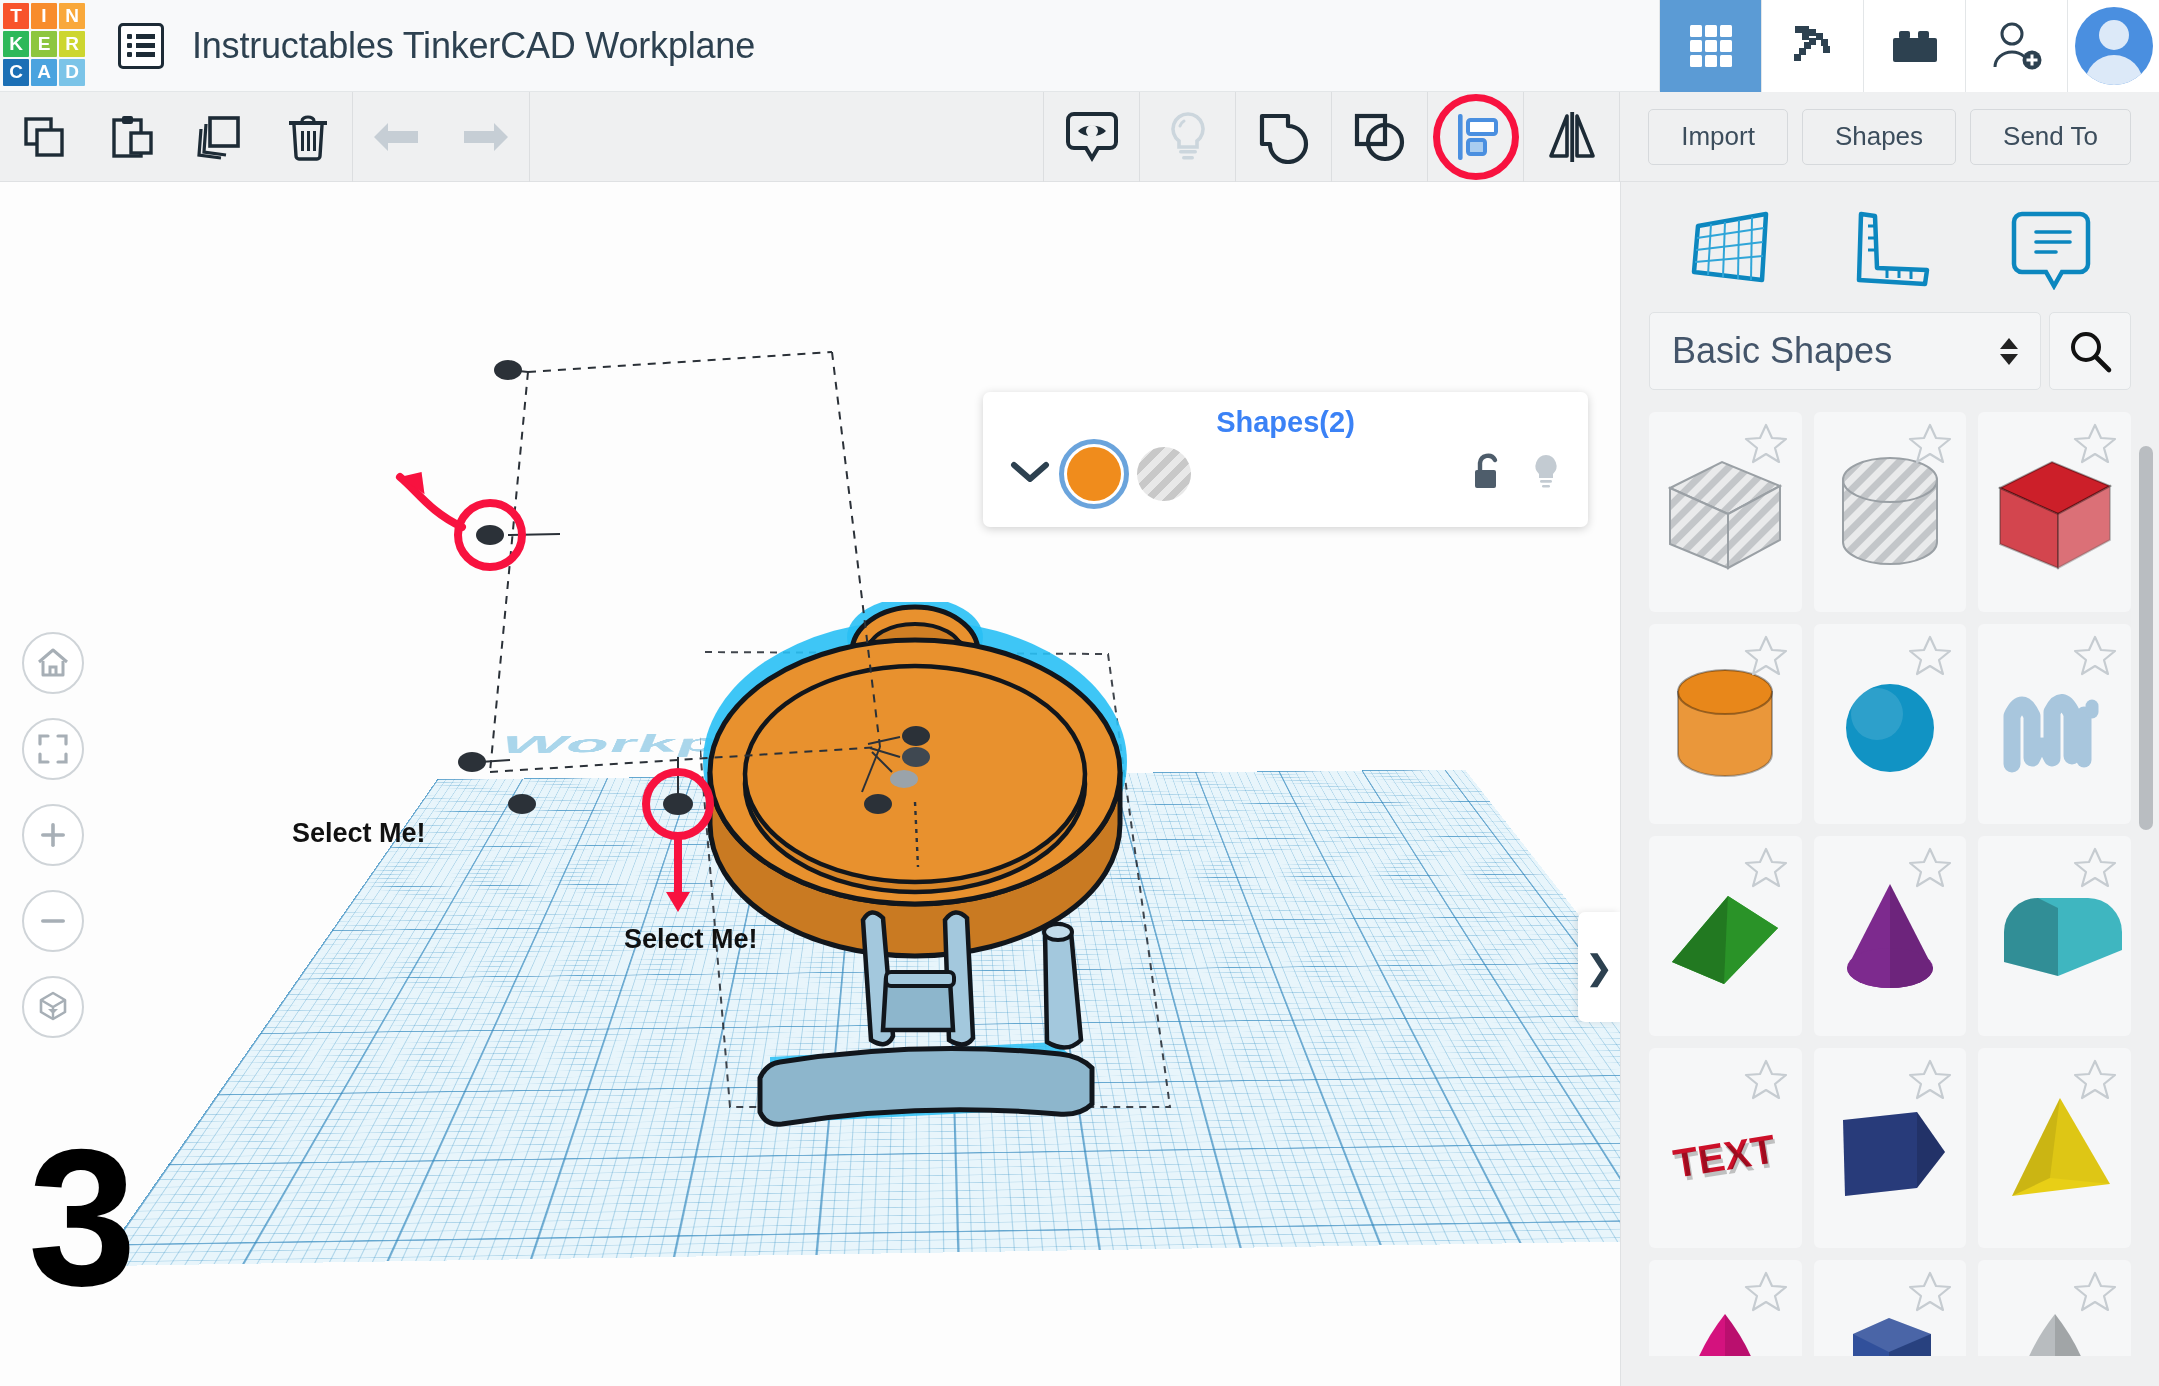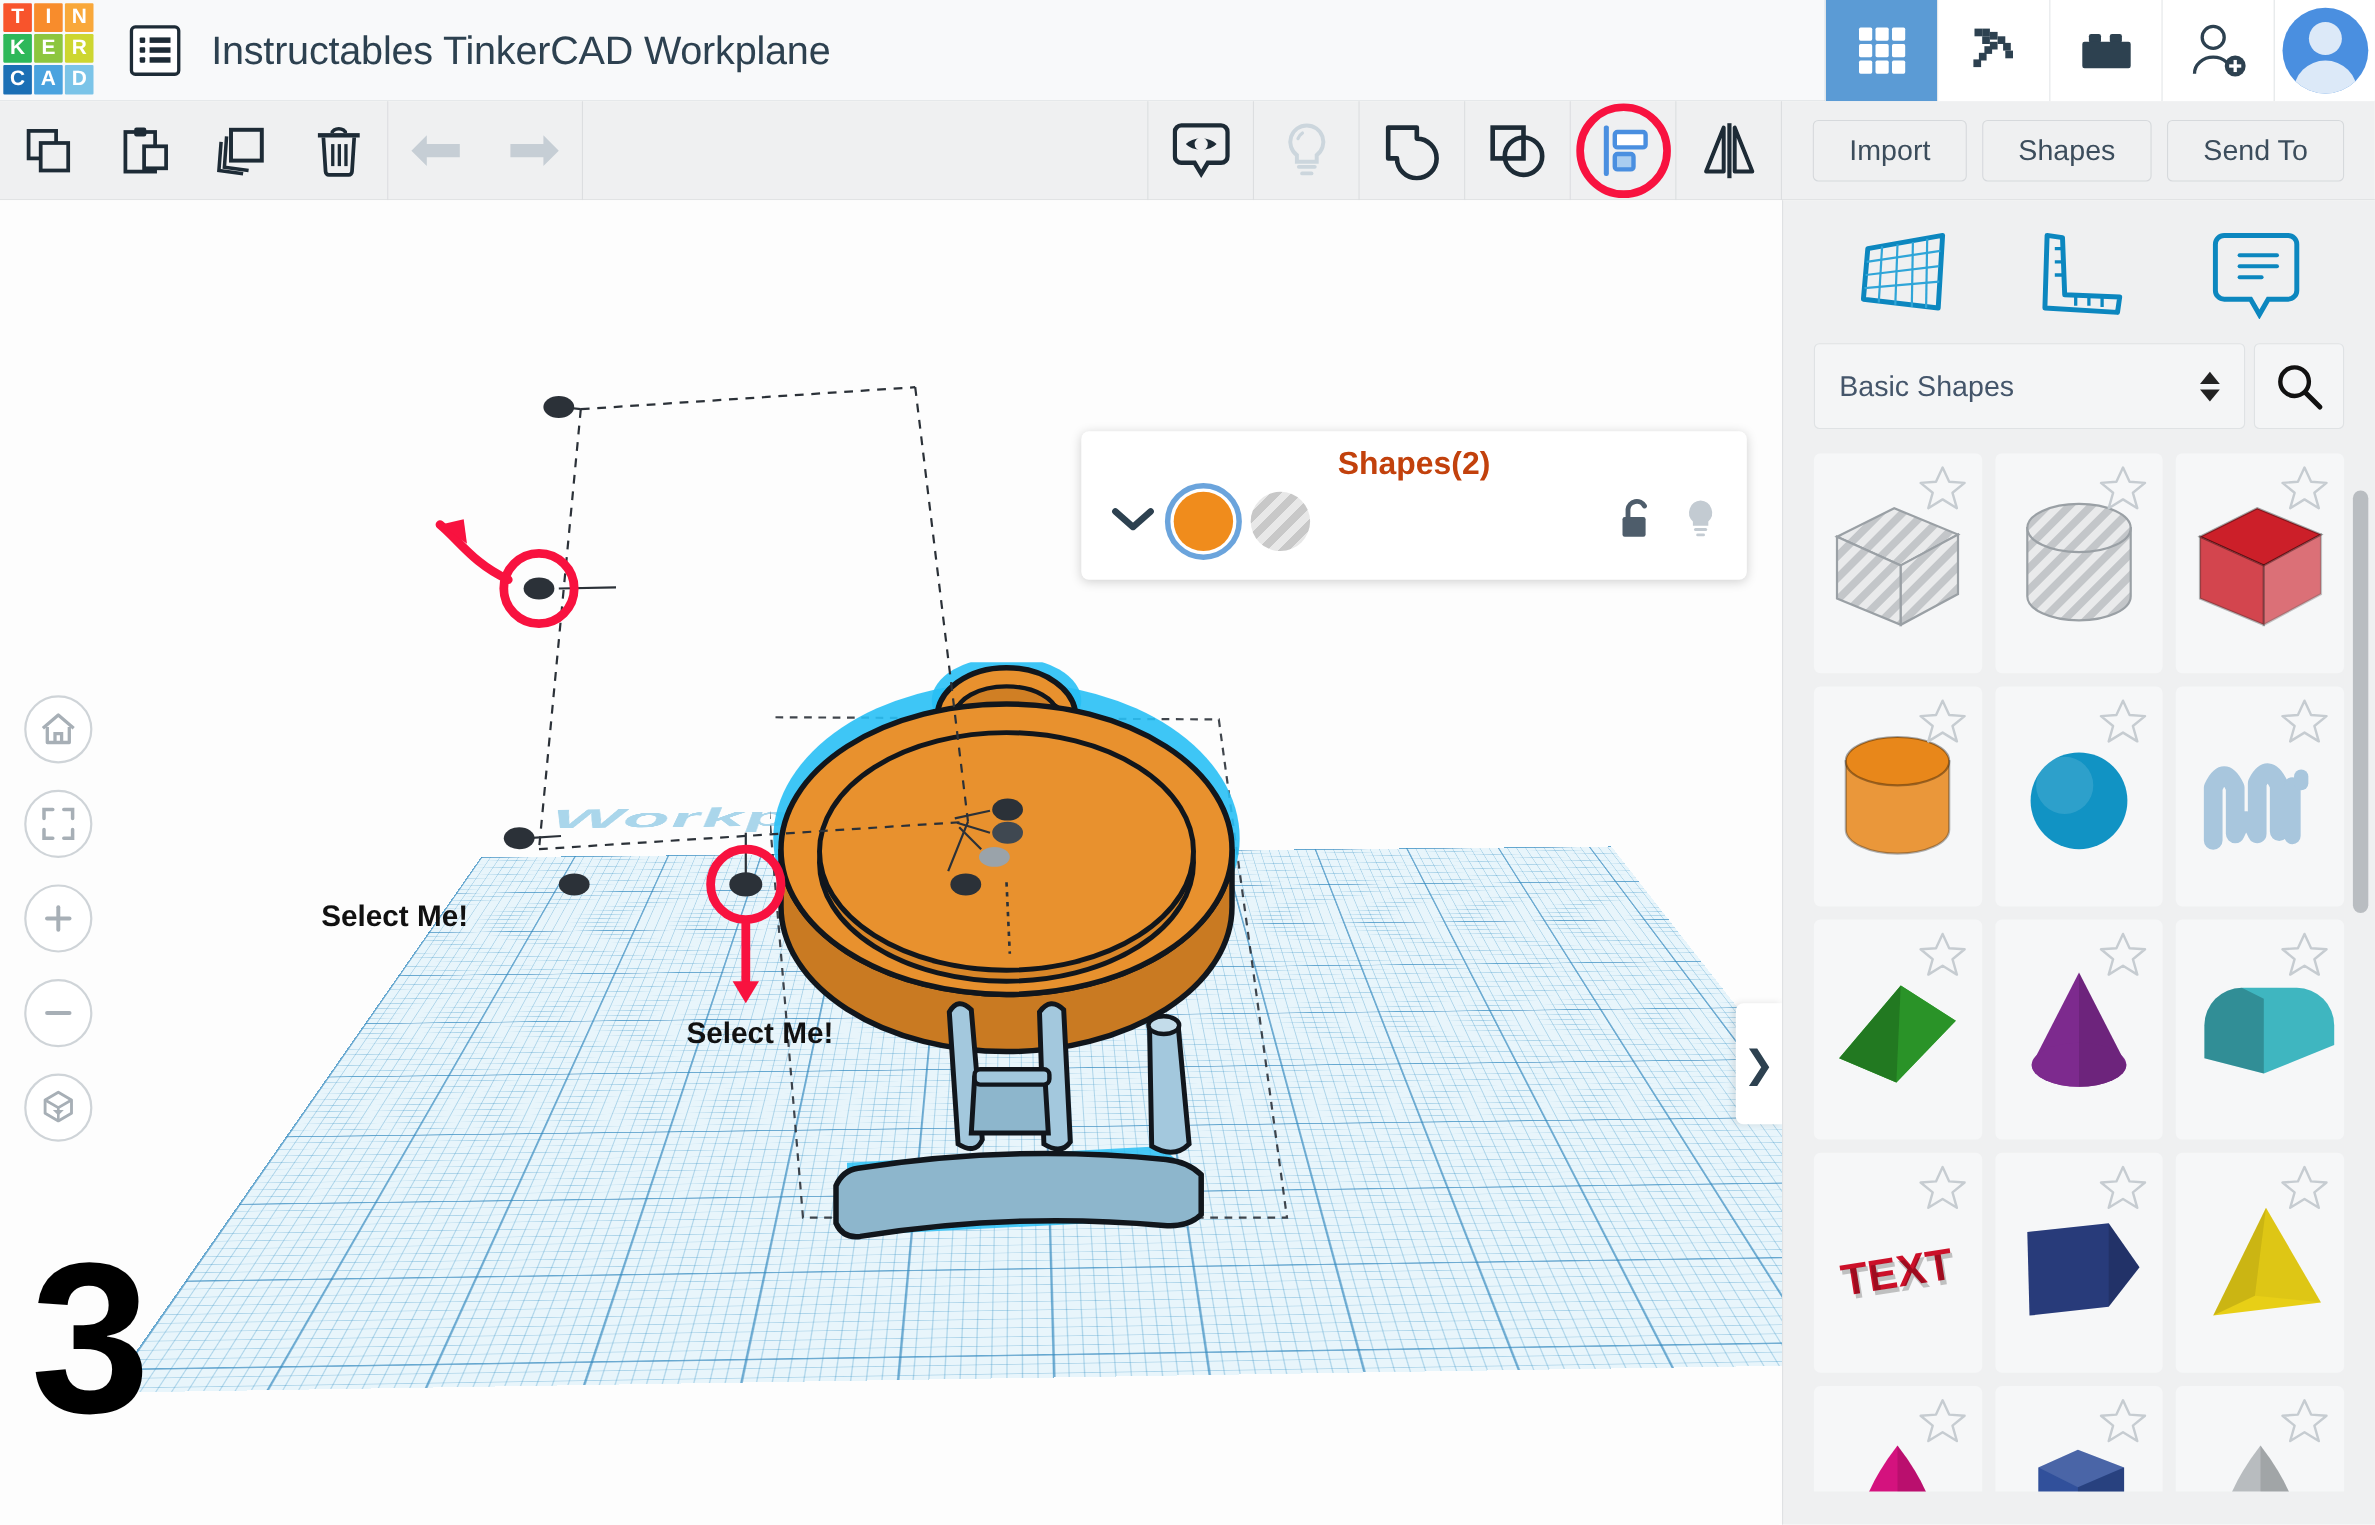--- a/index.html
+++ b/index.html
@@ -128,21 +128,21 @@
     width: 62px; height: 62px; border-radius: 50%; border: 2px solid #cfd4d8;
     background: rgba(255,255,255,.9); display: flex; align-items: center; justify-content: center;
   }
 
   
   .shapes-popup {
     position: absolute; left: 983px; top: 210px; width: 605px; height: 135px;
     background: #fff; border-radius: 7px; box-shadow: 0 2px 10px rgba(0,0,0,.18);
   }
   .shapes-title {
-    text-align: center; font-size: 29px; color: #c2410c; font-weight: bold;
+    text-align: center; font-size: 29px; color: #3b82f6; font-weight: bold;
     padding-top: 14px; font-family: "Liberation Sans", sans-serif;
   }
   .shapes-row { display: flex; align-items: center; padding: 8px 26px 0 26px; gap: 16px; }
   .swatch { width: 54px; height: 54px; border-radius: 50%; }
   .swatch-sel { outline: 5px solid #6ba4dc; outline-offset: 3px; }
   .swatch-striped {
     background: repeating-linear-gradient(-45deg, #c8c8c8 0 7px, #e8e8e8 7px 14px);
   }
 
   
@@ -166,21 +166,21 @@
   .right-panel {
     position: absolute; top: 182px; right: 0; width: 539px; height: 1204px;
     background: #eff0f1; border-left: 1px solid #dfe1e3;
   }
   .rp-icons { display: flex; align-items: center; justify-content: space-around; height: 130px; padding: 0 28px; }
   .rp-icon-btn { width: 96px; height: 96px; display: flex; align-items: center; justify-content: center; }
   .rp-search-row { display: flex; gap: 8px; padding: 0 28px; }
   .rp-select {
     flex: 1; height: 78px; background: #f4f5f6; border: 1px solid #dfe2e4; border-radius: 5px;
     display: flex; align-items: center; padding: 0 22px;
-    font-size: 26px; color: #44556a; font-family: "Liberation Sans", sans-serif;
+    font-size: 36px; color: #44556a; font-family: "Liberation Sans", sans-serif;
   }
   .spinner { margin-left: auto; display: flex; flex-direction: column; gap: 5px; }
   .spin-up { width: 0; height: 0; border-left: 9px solid transparent; border-right: 9px solid transparent; border-bottom: 11px solid #222; }
   .spin-dn { width: 0; height: 0; border-left: 9px solid transparent; border-right: 9px solid transparent; border-top: 11px solid #222; }
   .rp-search-btn {
     width: 82px; height: 78px; background: #f4f5f6; border: 1px solid #dfe2e4; border-radius: 5px;
     display: flex; align-items: center; justify-content: center;
   }
   .shape-grid {
     margin-top: 22px; padding: 0 28px; display: grid;

